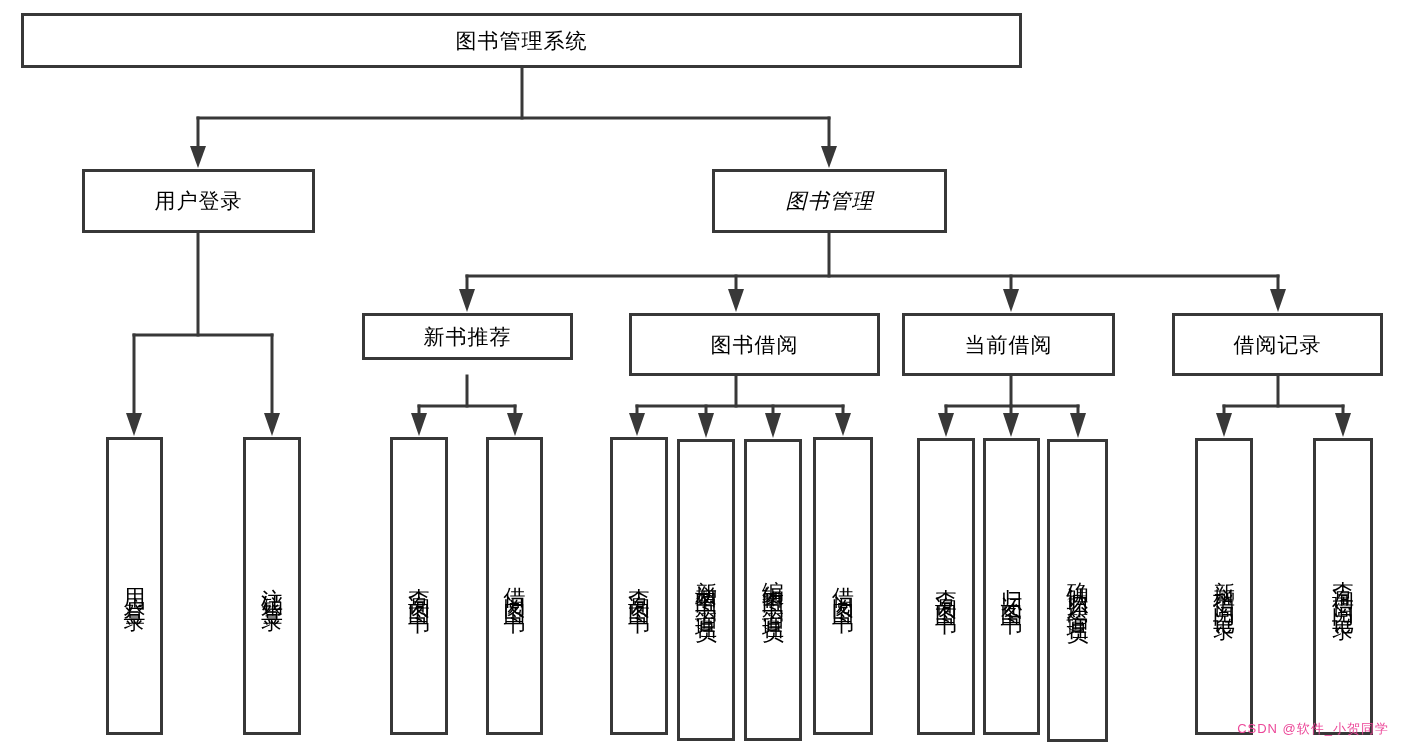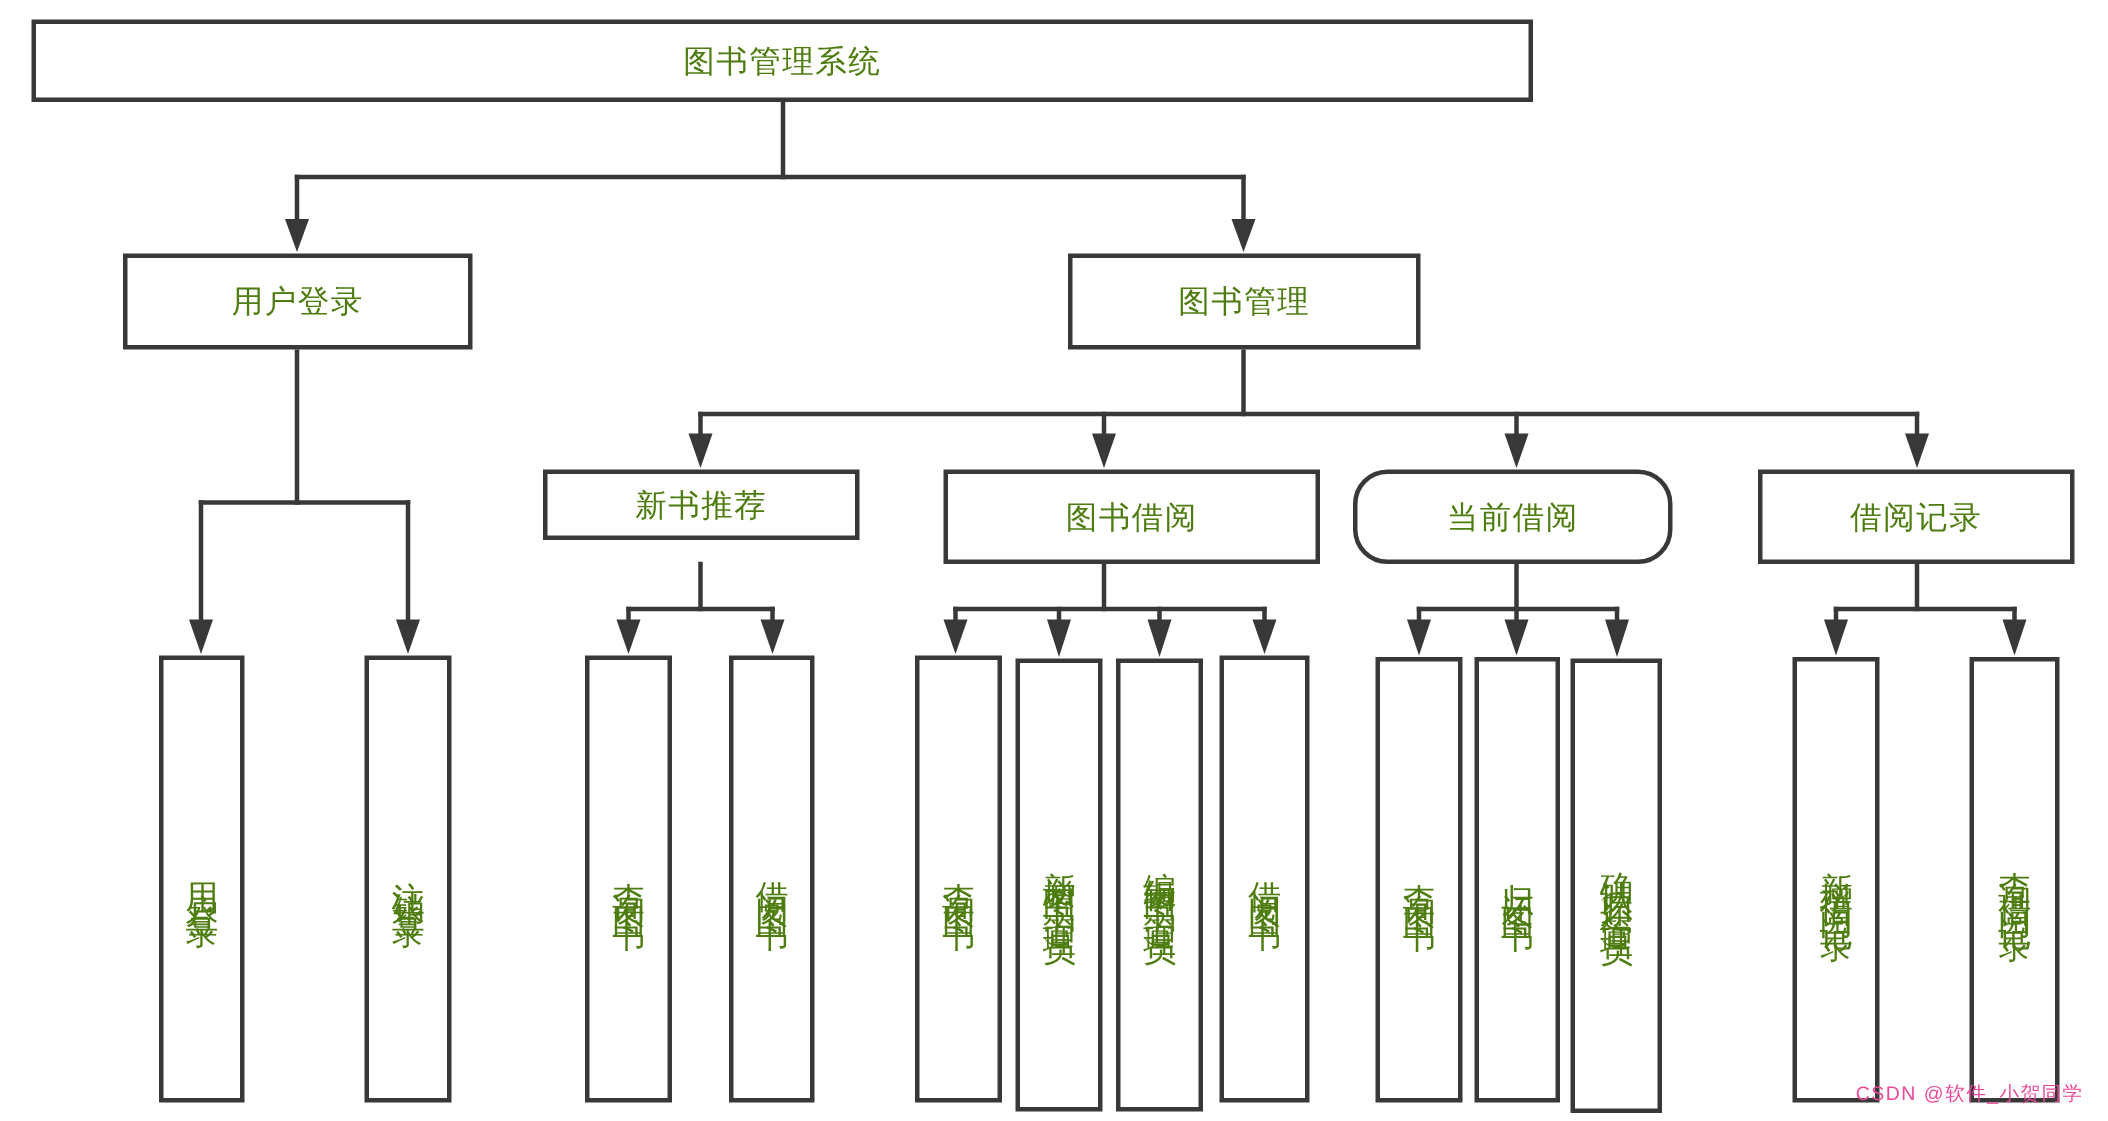--- a/index.html
+++ b/index.html
@@ -12,41 +12,41 @@
   }
   #wires{position:absolute;left:0;top:0;width:1405px;height:747px;}
   .node{
     position:absolute;
     box-sizing:border-box;
     background:#ffffff;
     border:3px solid #383838;
     display:flex;
     align-items:center;
     justify-content:center;
-    color:#4d7c0f;
+    color:#000000;
     font-size:21px;
     letter-spacing:1px;
     text-align:center;
     z-index:2;
   }
   .leaf{
     writing-mode:vertical-rl;
     text-orientation:mixed;
     font-size:22px;
     letter-spacing:8px;
     line-height:1.1;
     padding:6px 0;
   }
   
   .n-root          {left:21px;  top:13px;  width:1001px; height:55px;}
   .n-user-login    {left:82px;  top:169px; width:233px;  height:64px;}
-  .n-book-mgmt     {left:712px; top:169px; width:235px;  height:64px;}
+  .n-book-mgmt     {left:712px; top:169px; width:235px;  height:64px;font-style:italic;}
   .n-new-book-rec  {left:362px; top:313px; width:211px;  height:47px;}
   .n-book-borrow   {left:629px; top:313px; width:251px;  height:63px;}
-  .n-current-borrow{left:902px; top:313px; width:213px;  height:63px;border-radius:23px;}
+  .n-current-borrow{left:902px; top:313px; width:213px;  height:63px;}
   .n-borrow-record {left:1172px;top:313px; width:211px;  height:63px;}
 
   .n-leaf-login    {left:106px; top:437px; width:57px; height:298px;}
   .n-leaf-logout   {left:243px; top:437px; width:58px; height:298px;}
   .n-rec-query     {left:390px; top:437px; width:58px; height:298px;}
   .n-rec-borrow    {left:486px; top:437px; width:57px; height:298px;}
   .n-bb-query      {left:610px; top:437px; width:58px; height:298px;}
   .n-bb-add        {left:677px; top:439px; width:58px; height:302px; letter-spacing:6px;}
   .n-bb-edit       {left:744px; top:439px; width:58px; height:302px; letter-spacing:6px;}
   .n-bb-borrow     {left:813px; top:437px; width:60px; height:298px;}

